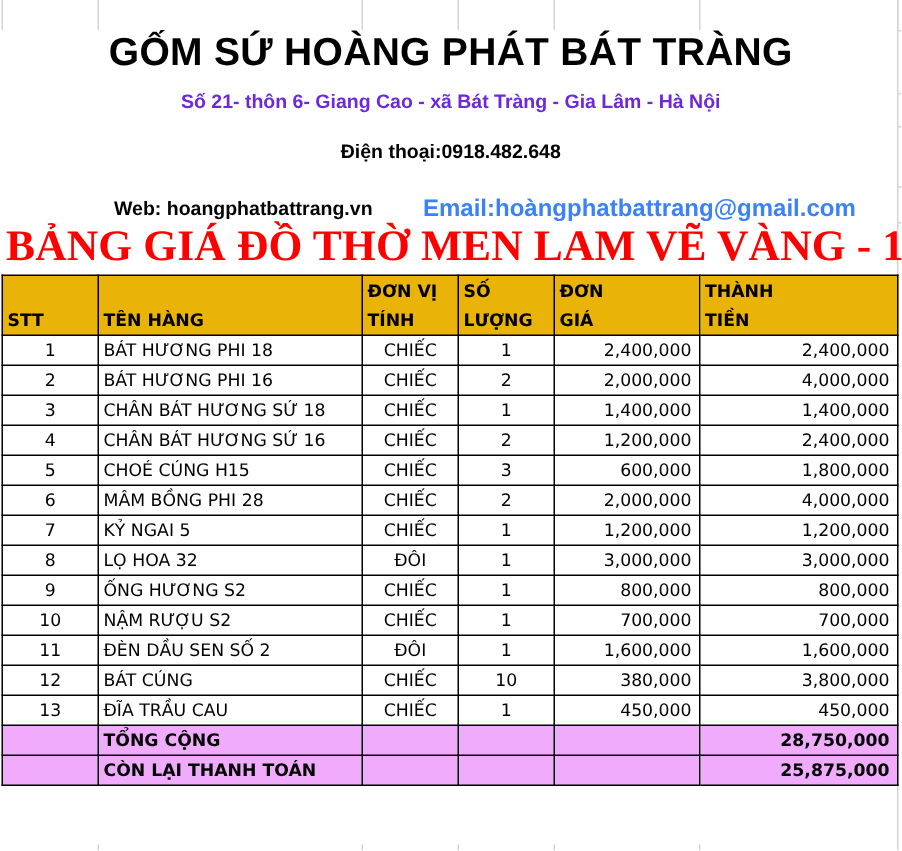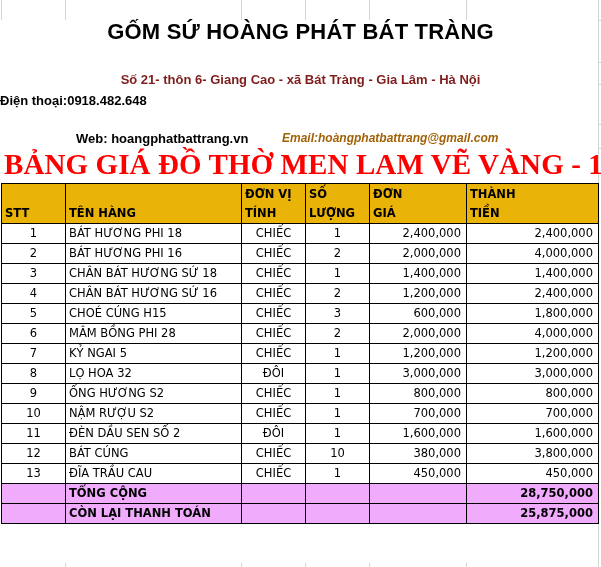--- a/index.html
+++ b/index.html
@@ -1,23 +1,23 @@
 <!DOCTYPE html>
 <html><head>
 <meta charset="utf-8">
 <style>
   html, body { margin: 0; padding: 0; background: #ffffff; }
   body { width: 601px; height: 567px; position: relative; overflow: hidden; font-family: "Liberation Sans", sans-serif; }
   .gridline-v { position: absolute; top: 0; width: 1px; height: 20px; background: #d4d4d4; }
   .gridline-h { position: absolute; left: 598px; width: 3px; height: 1px; background: #d4d4d4; }
-  .company { position: absolute; left: 0; width: 601px; top: 19px; text-align: center; font-weight: bold; font-size: 22px; color: #000; letter-spacing: 0.2px; }
-  .address { position: absolute; left: 0; width: 601px; top: 72px; text-align: center; font-weight: bold; font-size: 13px; color: #7f1d1d; }
-  .phone { position: absolute; left: 0; width: 601px; top: 93px; text-align: left; font-weight: bold; font-size: 13px; color: #000; }
+  .company { position: absolute; left: 0; width: 601px; top: 19px; text-align: center; font-weight: bold; font-size: 26px; color: #000; letter-spacing: 0.2px; }
+  .address { position: absolute; left: 0; width: 601px; top: 60px; text-align: center; font-weight: bold; font-size: 13px; color: #6d28d9; }
+  .phone { position: absolute; left: 0; width: 601px; top: 93px; text-align: center; font-weight: bold; font-size: 13px; color: #000; }
   .web { position: absolute; left: 76px; top: 131px; font-weight: bold; font-size: 13px; color: #000; }
-  .email { position: absolute; left: 282px; top: 131px; font-weight: bold; font-size: 12px; color: #a16207; font-style: italic; }
+  .email { position: absolute; left: 282px; top: 131px; font-weight: bold; font-size: 16px; color: #3b82f6; }
   .title { position: absolute; left: 4px; top: 148px; width: 597px; font-family: "Liberation Serif", serif; font-weight: bold; font-size: 29px; color: #ff0000; white-space: nowrap; letter-spacing: 0.1px; }
   table.price { position: absolute; left: 1px; top: 183px; border-collapse: collapse; table-layout: fixed; font-family: "DejaVu Sans", sans-serif; font-size: 11.5px; color: #000; }
   table.price td, table.price th { border: 1px solid #000; padding: 0 3px; height: 19px; line-height: 19px; white-space: nowrap; overflow: hidden; }
   table.price th { background: #eab308; font-weight: bold; text-align: left; vertical-align: bottom; height: 39px; line-height: 19px; }
   .c { text-align: center; }
   .l { text-align: left; }
   .r { text-align: right; padding-right: 5px !important; }
   tr.total td { background: #f0abfc; font-weight: bold; }
   .bottom-grid { position: absolute; top: 563px; height: 4px; width: 1px; background: #d4d4d4; }
 </style>

